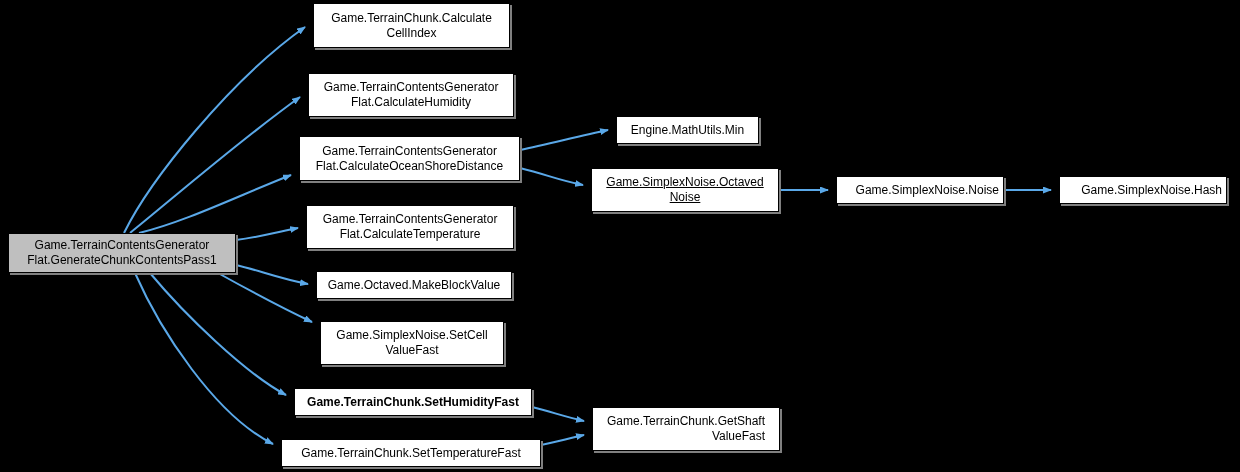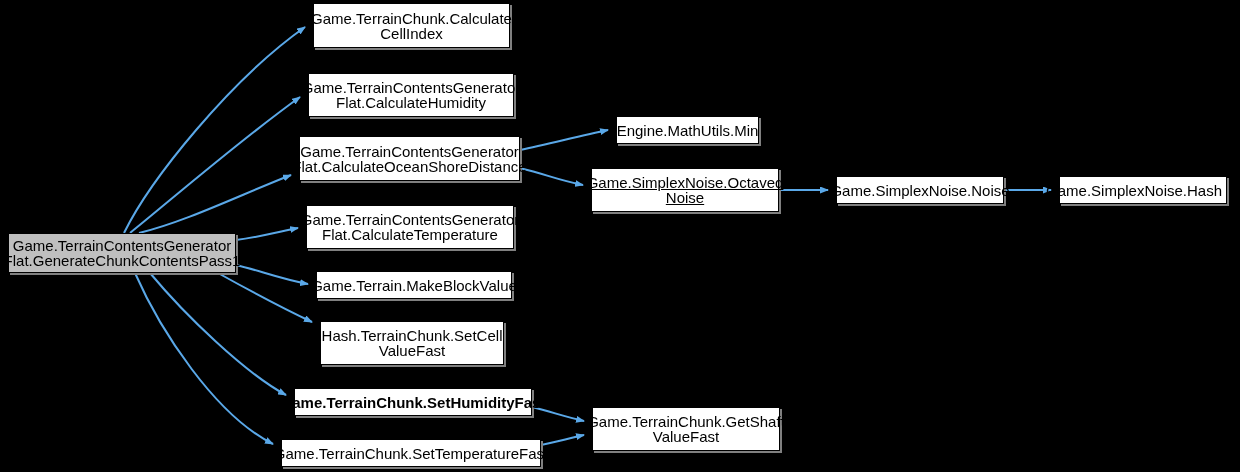--- a/index.html
+++ b/index.html
@@ -26,21 +26,21 @@
     position: absolute;
     box-sizing: border-box;
     background: #ffffff;
     border: 1px solid #000000;
     box-shadow: 2px 2px 0 0 #808080;
     display: flex;
     align-items: center;
     justify-content: center;
     text-align: center;
     color: #000000;
-    font-size: 15px;
+    font-size: 12px;
     line-height: 15px;
     letter-spacing: 0px;
     white-space: pre-line;
     z-index: 2;
   }
   .node.root {
     background: #bfbfbf;
     border: 1px solid #000000;
   }
   .node-label {
@@ -81,27 +81,27 @@
       <div class="node root" style="left: 8px; top: 233px; width: 228px; height: 40px;"><span class="node-label">Game.TerrainContentsGenerator
 Flat.GenerateChunkContentsPass1</span></div>
       <div class="node" style="left: 313px; top: 3px; width: 197px; height: 45px;"><span class="node-label">Game.TerrainChunk.Calculate
 CellIndex</span></div>
       <div class="node" style="left: 308px; top: 73px; width: 206px; height: 44px;"><span class="node-label">Game.TerrainContentsGenerator
 Flat.CalculateHumidity</span></div>
       <div class="node" style="left: 299px; top: 136px; width: 221px; height: 45px;"><span class="node-label">Game.TerrainContentsGenerator
 Flat.CalculateOceanShoreDistance</span></div>
       <div class="node" style="left: 306px; top: 205px; width: 208px; height: 44px;"><span class="node-label">Game.TerrainContentsGenerator
 Flat.CalculateTemperature</span></div>
-      <div class="node" style="left: 316px; top: 271px; width: 196px; height: 28px;"><span class="node-label">Game.Terrain.MakeBlockValue</span></div>
-      <div class="node" style="left: 320px; top: 321px; width: 184px; height: 44px;"><span class="node-label">Hash.TerrainChunk.SetCell
+      <div class="node" style="left: 316px; top: 271px; width: 196px; height: 28px;"><span class="node-label">Game.Octaved.MakeBlockValue</span></div>
+      <div class="node" style="left: 320px; top: 321px; width: 184px; height: 44px;"><span class="node-label">Game.SimplexNoise.SetCell
 ValueFast</span></div>
       <div class="node" style="left: 294px; top: 388px; width: 238px; height: 28px; font-weight: bold;"><span class="node-label">Game.TerrainChunk.SetHumidityFast</span></div>
       <div class="node" style="left: 281px; top: 439px; width: 260px; height: 28px; text-align: right;"><span class="node-label">Game.TerrainChunk.SetTemperatureFast</span></div>
       <div class="node" style="left: 616px; top: 116px; width: 143px; height: 28px;"><span class="node-label">Engine.MathUtils.Min</span></div>
       <div class="node" style="left: 591px; top: 168px; width: 188px; height: 44px; text-decoration: underline;"><span class="node-label">Game.SimplexNoise.Octaved
 Noise</span></div>
-      <div class="node" style="left: 836px; top: 176px; width: 168px; height: 28px;"><span class="node-label">Game.SimplexNoise.Noise</span></div>
+      <div class="node" style="left: 836px; top: 176px; width: 168px; height: 28px; justify-content: flex-end;"><span class="node-label">Game.SimplexNoise.Noise</span></div>
       <div class="node" style="left: 1059px; top: 176px; width: 168px; height: 28px; justify-content: flex-end;"><span class="node-label">Game.SimplexNoise.Hash</span></div>
-      <div class="node" style="left: 592px; top: 407px; width: 188px; height: 44px;"><span class="node-label">Game.TerrainChunk.GetShaft
+      <div class="node" style="left: 592px; top: 407px; width: 188px; height: 44px; text-align: right;"><span class="node-label">Game.TerrainChunk.GetShaft
 ValueFast</span></div>
     </div>
 
 </div>
 
 </body></html>

